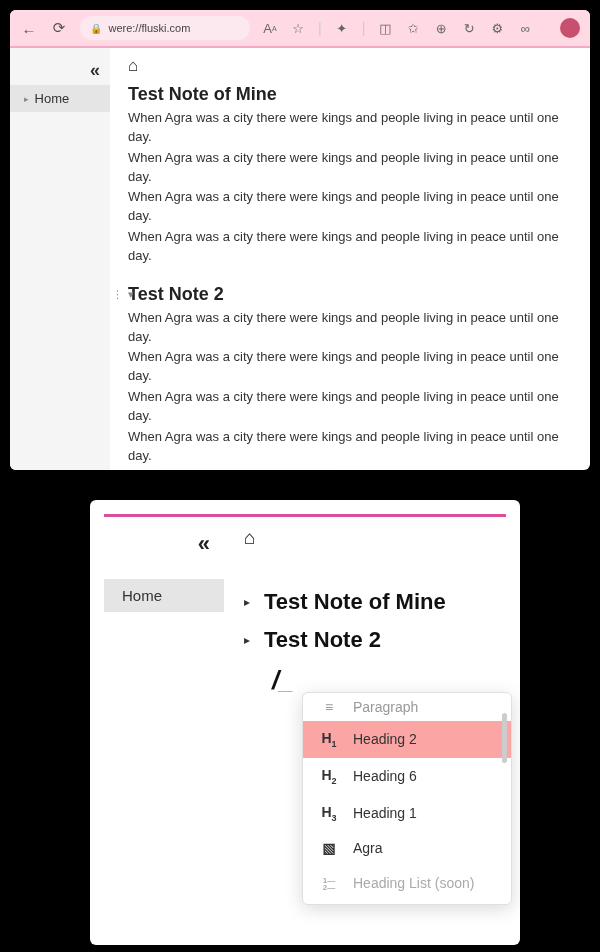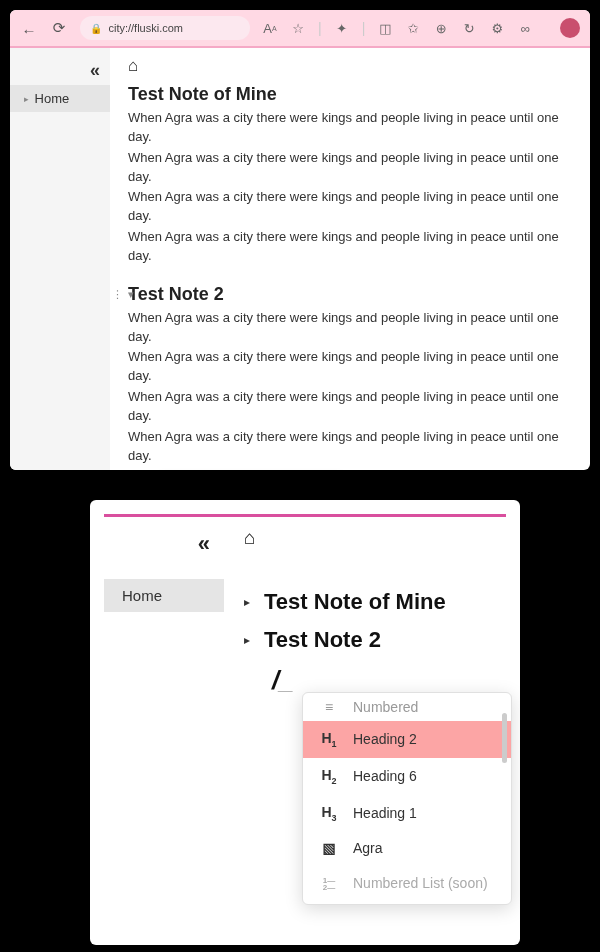--- a/index.html
+++ b/index.html
@@ -60,21 +60,21 @@
 </style>
 </head>
 <body>
 
 <div class="card card1">
   <div class="chrome">
     <div class="navbtn">←</div>
     <div class="navbtn">⟳</div>
     <div class="urlbar">
       <span class="lock">🔒</span>
-      <span>city://fluski.com</span>
+      <span>were://fluski.com</span>
     </div>
     <div class="cicn">A<sup style="font-size:7px">A</sup></div>
     <div class="cicn">☆</div>
     <div class="divider">|</div>
     <div class="cicn">✦</div>
     <div class="divider">|</div>
     <div class="cicn">◫</div>
     <div class="cicn">✩</div>
     <div class="cicn">⊕</div>
     <div class="cicn">↻</div>
@@ -144,39 +144,39 @@
           </div>
           <div class="slashrow">
             <span>/</span><span style="opacity:.3">_</span>
           </div>
         </div>
 
         <div class="menu">
           <div class="scrollhint"></div>
           <div class="mi cut">
             <span class="micn">≡</span>
-            <span>Numbered</span>
+            <span>Paragraph</span>
           </div>
           <div class="mi sel">
             <span class="micn">H<sub style="font-size:9px">1</sub></span>
             <span>Heading 2</span>
           </div>
           <div class="mi">
             <span class="micn">H<sub style="font-size:9px">2</sub></span>
             <span>Heading 6</span>
           </div>
           <div class="mi">
             <span class="micn">H<sub style="font-size:9px">3</sub></span>
             <span>Heading 1</span>
           </div>
           <div class="mi">
             <span class="micn">▧</span>
             <span>Agra</span>
           </div>
           <div class="mi dis">
             <span class="micn"><span style="font-size:8px;line-height:7px;display:inline-block;vertical-align:middle">1—<br>2—</span></span>
-            <span>Numbered List (soon)</span>
+            <span>Heading List (soon)</span>
           </div>
         </div>
       </div>
     </div>
   </div>
 </div>
 
 </body></html>

